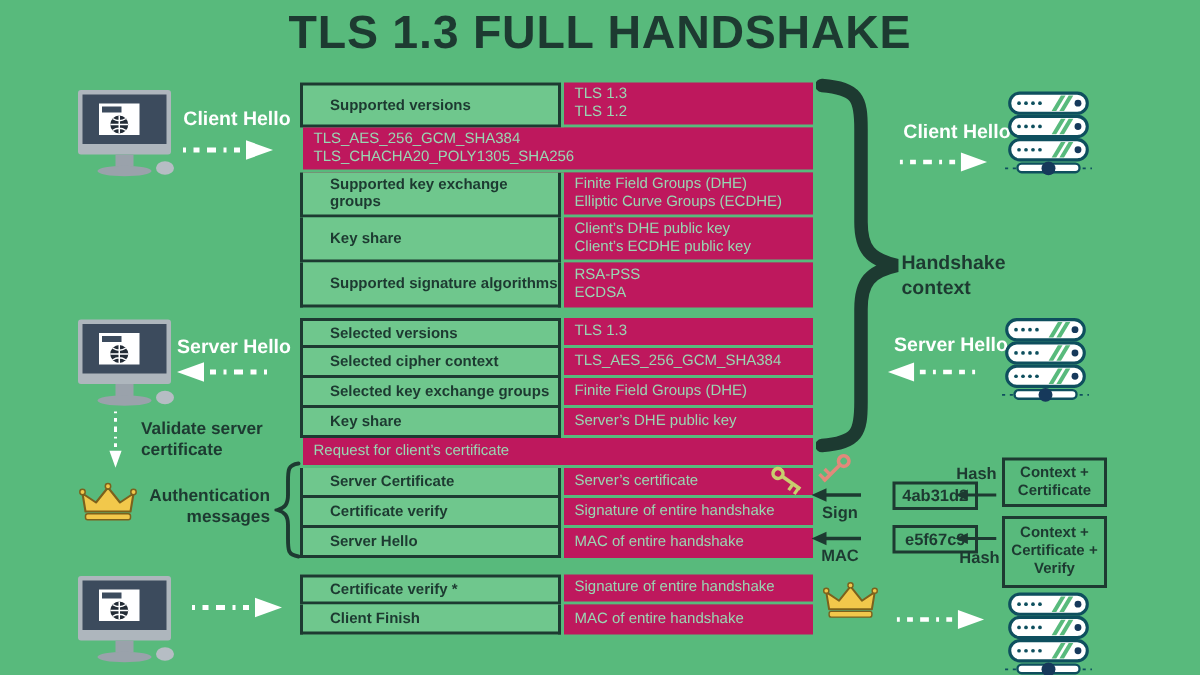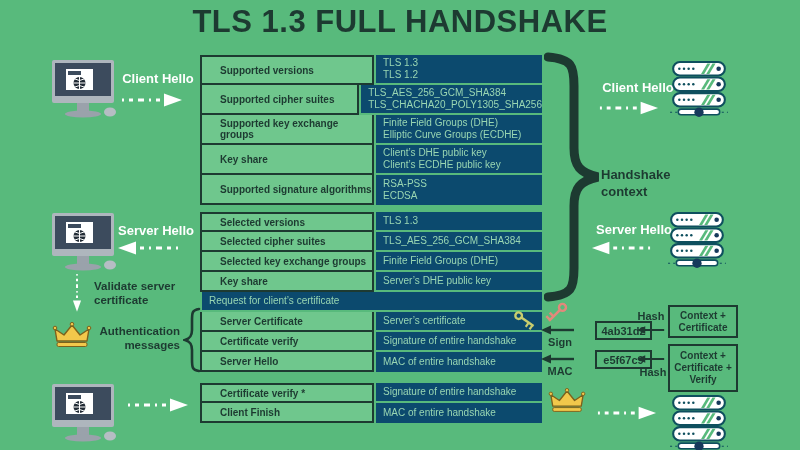--- a/index.html
+++ b/index.html
@@ -17,21 +17,21 @@
   
   .tbl{position:absolute;left:200px;width:342px;}
   .row{display:flex;box-sizing:border-box;}
   .row .lbl{
     width:174px;box-sizing:border-box;background:#6FC78D;color:#1D3A31;
     border:2px solid #1D3A31;display:flex;align-items:center;
     font-size:10px;font-weight:700;padding-left:18px;line-height:11px;
   }
   .row:not(:first-child) .lbl{border-top:none;}
   .row .val{
-    flex:1;box-sizing:border-box;background:#0c4a6e;color:#99D6B2;
+    flex:1;box-sizing:border-box;background:#be185d;color:#99D6B2;
     margin-left:2px;position:relative;
     display:flex;flex-direction:column;justify-content:center;
     font-size:10px;padding-left:7px;line-height:12.5px;
   }
   .row:not(:last-child) .val{border-bottom:2px solid #58BA7C;}
   .val div{white-space:nowrap;}
   .h30{height:30px;} .h20{height:20px;}
   .cellkey{position:absolute;right:6px;top:3px;}
   
   .wlabel{color:#FFFFFF;font-weight:700;font-size:13px;line-height:15px;}
@@ -182,21 +182,20 @@
 
 <div class="tbl" style="top:55px">
   <div class="row h30">
     <div class="lbl">Supported versions</div>
     <div class="val">
       <div>TLS 1.3</div>
       <div>TLS 1.2</div>
     </div>
   </div>
   <div class="row h30">
-    <div class="lbl">Supported cipher suites</div>
     <div class="val">
       <div>TLS_AES_256_GCM_SHA384</div>
       <div>TLS_CHACHA20_POLY1305_SHA256</div>
     </div>
   </div>
   <div class="row h30">
     <div class="lbl">Supported key exchange groups</div>
     <div class="val">
       <div>Finite Field Groups (DHE)</div>
       <div>Elliptic Curve Groups (ECDHE)</div>
@@ -219,21 +218,21 @@
 </div>
 
 <div class="tbl" style="top:212px">
   <div class="row h20">
     <div class="lbl">Selected versions</div>
     <div class="val">
         <div>TLS 1.3</div>
       </div>
   </div>
   <div class="row h20">
-    <div class="lbl">Selected cipher suites</div>
+    <div class="lbl">Selected cipher context</div>
     <div class="val">
         <div>TLS_AES_256_GCM_SHA384</div>
       </div>
   </div>
   <div class="row h20">
     <div class="lbl">Selected key exchange groups</div>
     <div class="val">
         <div>Finite Field Groups (DHE)</div>
       </div>
   </div>

